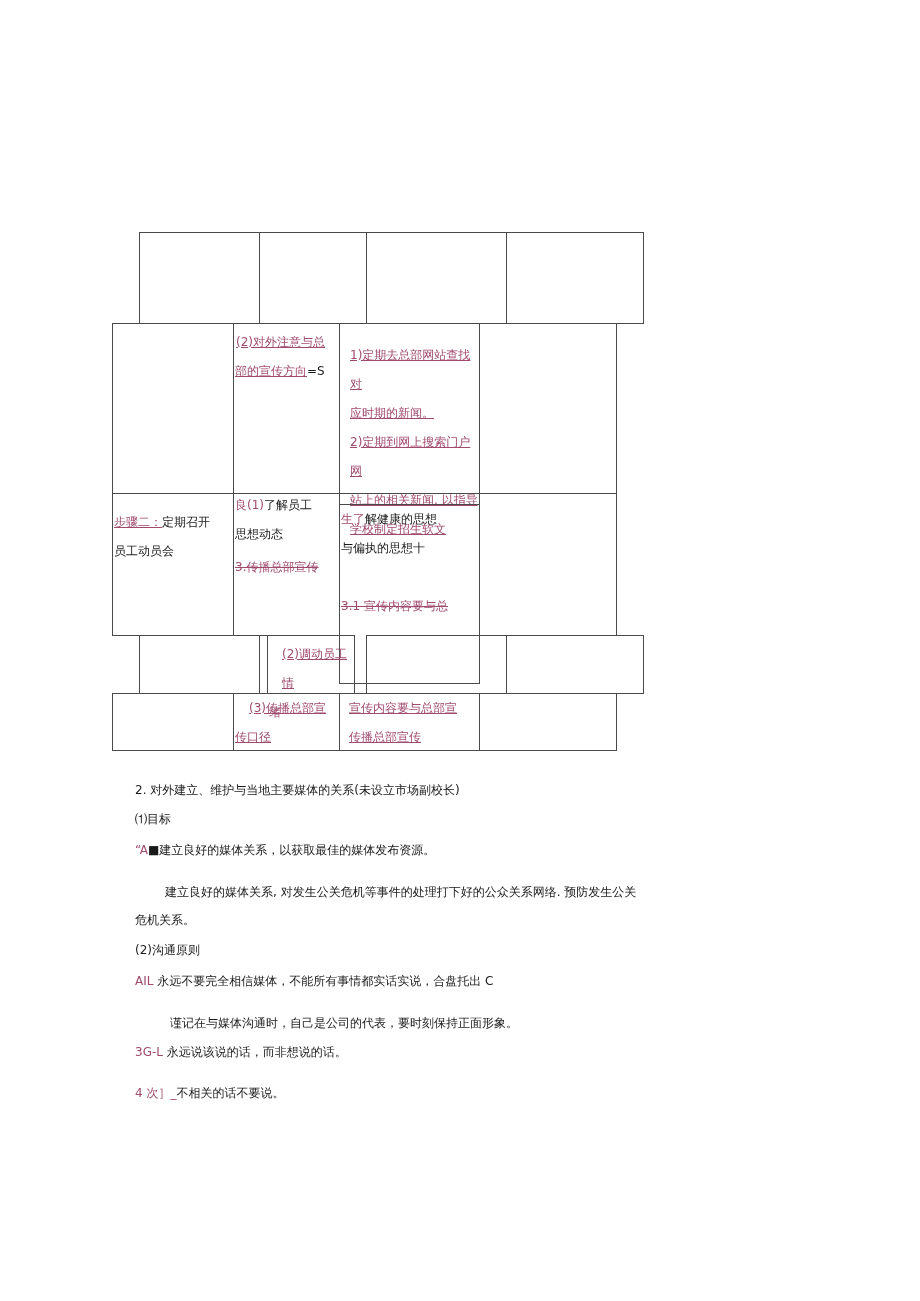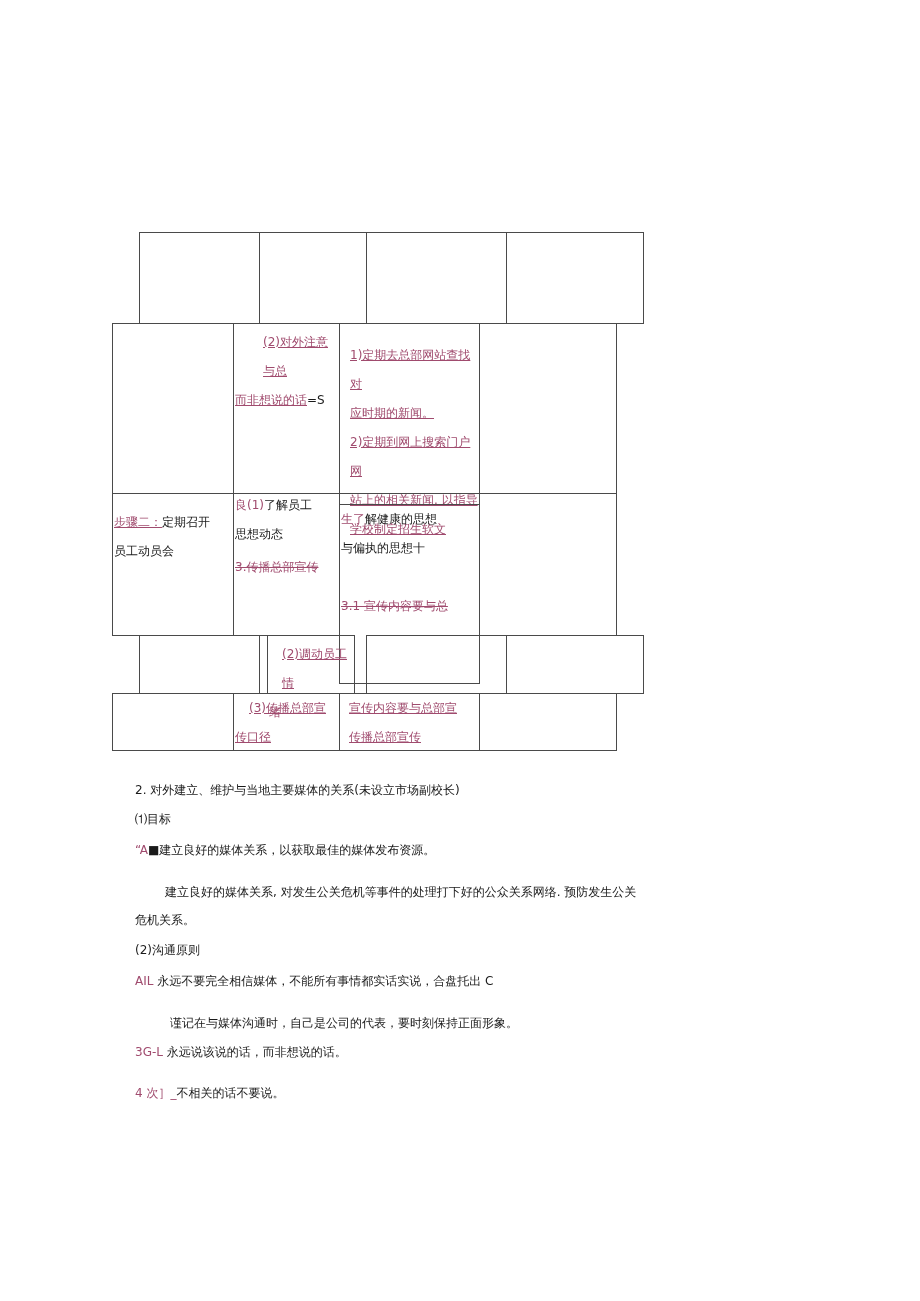--- a/index.html
+++ b/index.html
@@ -25,22 +25,22 @@
 <body>
 
 <div class="cell" style="left:139px;top:232px;width:121px;height:92px;"></div>
 <div class="cell" style="left:259px;top:232px;width:108px;height:92px;"></div>
 <div class="cell" style="left:366px;top:232px;width:141px;height:92px;"></div>
 <div class="cell" style="left:506px;top:232px;width:138px;height:92px;"></div>
 
 <div class="cell" style="left:112px;top:323px;width:122px;height:171px;"></div>
 <div class="cell" style="left:233px;top:323px;width:107px;height:171px;">
   <div class="cell-inner" style="top:4px;">
-    <div style="padding-left:28px;"><span class="pink ul">(2)对外注意与总</span></div>
-    <div><span class="pink ul">而非想说的话</span><span>=S</span></div>
+    <div style="padding-left:1px;"><span class="pink ul">(2)对外注意与总</span></div>
+    <div><span class="pink ul">部的宣传方向</span><span>=S</span></div>
   </div>
 </div>
 <div class="cell" style="left:339px;top:323px;width:141px;height:171px;">
   <div class="cell-inner" style="top:17px;padding-left:9px;">
     <div class="pink ul">1)定期去总部网站查找对</div>
     <div class="pink ul">应时期的新闻。</div>
     <div class="pink ul">2)定期到网上搜索门户网</div>
     <div class="pink ul">站上的相关新闻. 以指导</div>
     <div class="pink ul">学校制定招生软文</div>
   </div>

